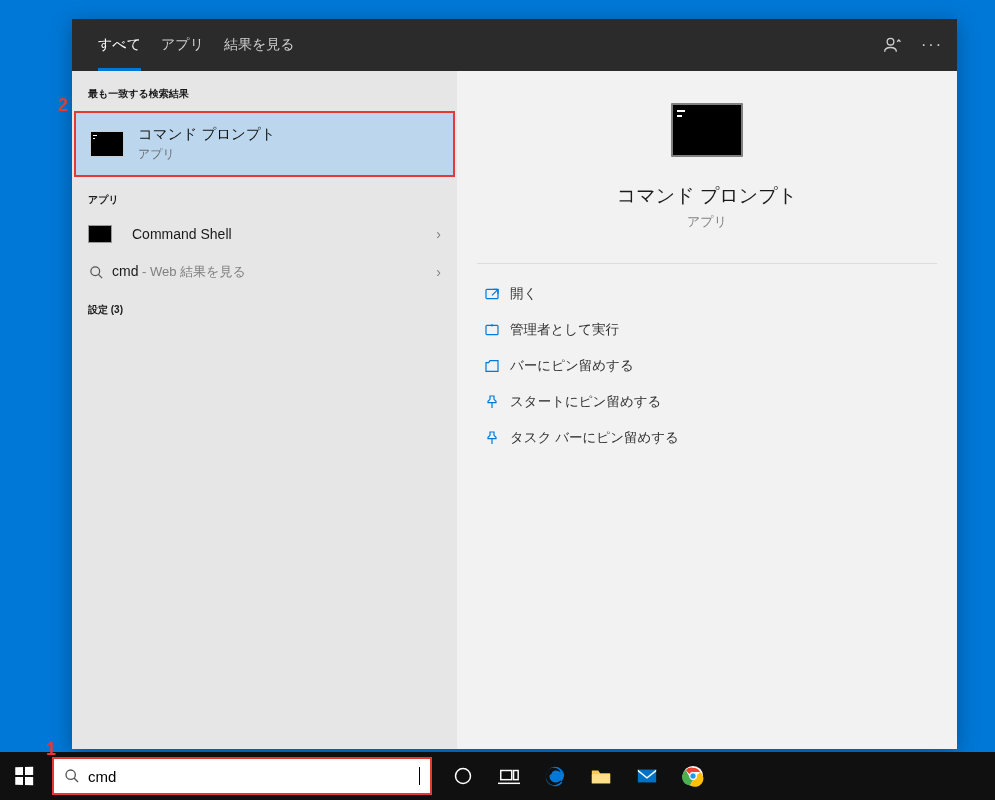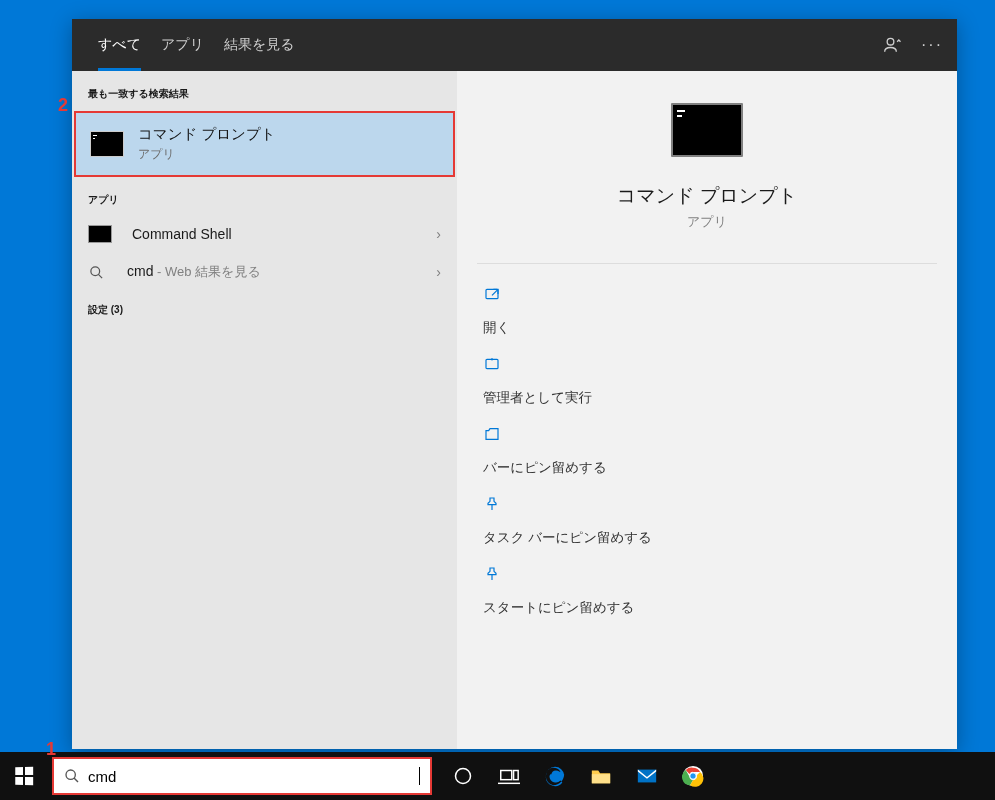--- a/index.html
+++ b/index.html
@@ -24,36 +24,36 @@
     .cmd-icon::before { content:''; position:absolute; top:3px; left:2px; width:4px; height:1px; background:#fff; }
     .cmd-icon::after  { content:''; position:absolute; top:6px; left:2px; width:2px; height:1px; background:#fff; }
     .bm-texts { display:flex; flex-direction:column; }
     .bm-title { font-size:14.5px; color:#111; }
     .bm-sub { font-size:12px; color:#6c6c6c; margin-top:2px; }
 
     .app-item { padding:10px 16px; display:flex; align-items:center; gap:20px; font-size:14px; color:#1a1a1a; cursor:pointer; }
     .app-icon { width:24px; height:18px; background:#000; border:1px solid #999; }
     .chev { margin-left:auto; color:#808080; font-size:14px; }
 
-    .web-item { padding:10px 16px; display:flex; align-items:center; gap:23px; font-size:14px; color:#1a1a1a; cursor:pointer; }
+    .web-item { padding:10px 16px; display:flex; align-items:center; gap:8px; font-size:14px; color:#1a1a1a; cursor:pointer; }
     .web-sub { color:#808080; font-size:13px; }
     .mag { width:16px; height:16px; display:inline-flex; align-items:center; justify-content:center; color:#555; }
 
     .left-col .mt { margin-top:4px; }
 
     .right-col { flex:1; background:#f2f2f2; display:flex; flex-direction:column; }
     .detail-top { display:flex; flex-direction:column; align-items:center; padding-top:32px; padding-bottom:20px; }
     .big-icon { width:72px; height:54px; background:#000; border:2px solid #808080; border-radius:1px; position:relative; }
     .big-icon::before { content:''; position:absolute; top:5px; left:4px; width:8px; height:2px; background:#fff; }
     .big-icon::after  { content:''; position:absolute; top:10px; left:4px; width:5px; height:2px; background:#fff; }
     .detail-title { margin-top:26px; font-size:19px; color:#1a1a1a; }
     .detail-sub { font-size:13px; color:#808080; margin-top:4px; }
     .divider { height:1px; background:#ddd; margin: 12px 20px 8px 20px; }
     .actions { display:flex; flex-direction:column; padding: 4px 16px; }
-    .action-item { display:flex; align-items:flex-start; gap:16px; padding:9px 10px; font-size:13.5px; color:#333; cursor:pointer; border-radius:2px;flex-direction:column; }
+    .action-item { display:flex; align-items:flex-start; gap:9px; padding:9px 10px; font-size:13.5px; color:#333; cursor:pointer; border-radius:2px; }
     .action-icon { width:18px; height:18px; display:flex; align-items:center; justify-content:center; color:#0078d7; }
 
     .taskbar { position:absolute; left:0; bottom:0; width:995px; height:48px; background:#101010; display:flex; align-items:center; }
     .start-btn { width:48px; height:48px; display:flex; align-items:center; justify-content:center; color:#fff; cursor:pointer; }
     .win-logo { width:18px; height:18px; display:grid; grid-template-columns:1fr 1fr; grid-template-rows:1fr 1fr; gap:2px; transform:perspective(40px) rotateY(-6deg); }
     .win-logo span{background:#fff;}
 
     .search-box { width: 380px; height:38px; margin-left:4px; background:#fff; display:flex; align-items:center; padding:0 10px; border:2px solid #e53935; position:relative; }
     .annot1 { position:absolute; left:-8px; top:-20px; color:#e53935; font-weight:bold; font-size:18px; }
     .search-input { border:none; outline:none; font-size:15px; flex:1; color:#000; }
@@ -152,30 +152,30 @@
           </span>
           <span>バーにピン留めする</span>
         </div>
         <div class="action-item">
           <span class="action-icon">
             <svg width="16" height="16" viewBox="0 0 24 24" fill="none" stroke="currentColor" stroke-width="1.8">
                 <path d="M9 3h6v5l3 3v2H6v-2l3-3z"></path>
                 <line x1="12" y1="13" x2="12" y2="21"></line>
               </svg>
           </span>
-          <span>タスク バーにピン留めする</span>
+          <span>スタートにピン留めする</span>
         </div>
         <div class="action-item">
           <span class="action-icon">
             <svg width="16" height="16" viewBox="0 0 24 24" fill="none" stroke="currentColor" stroke-width="1.8">
                 <path d="M9 3h6v5l3 3v2H6v-2l3-3z"></path>
                 <line x1="12" y1="13" x2="12" y2="21"></line>
               </svg>
           </span>
-          <span>スタートにピン留めする</span>
+          <span>タスク バーにピン留めする</span>
         </div>
       </div>
     </div>
   </div>
 </div>
 
 <div class="taskbar">
   <div class="start-btn">
     <div class="win-logo">
         <span></span>

